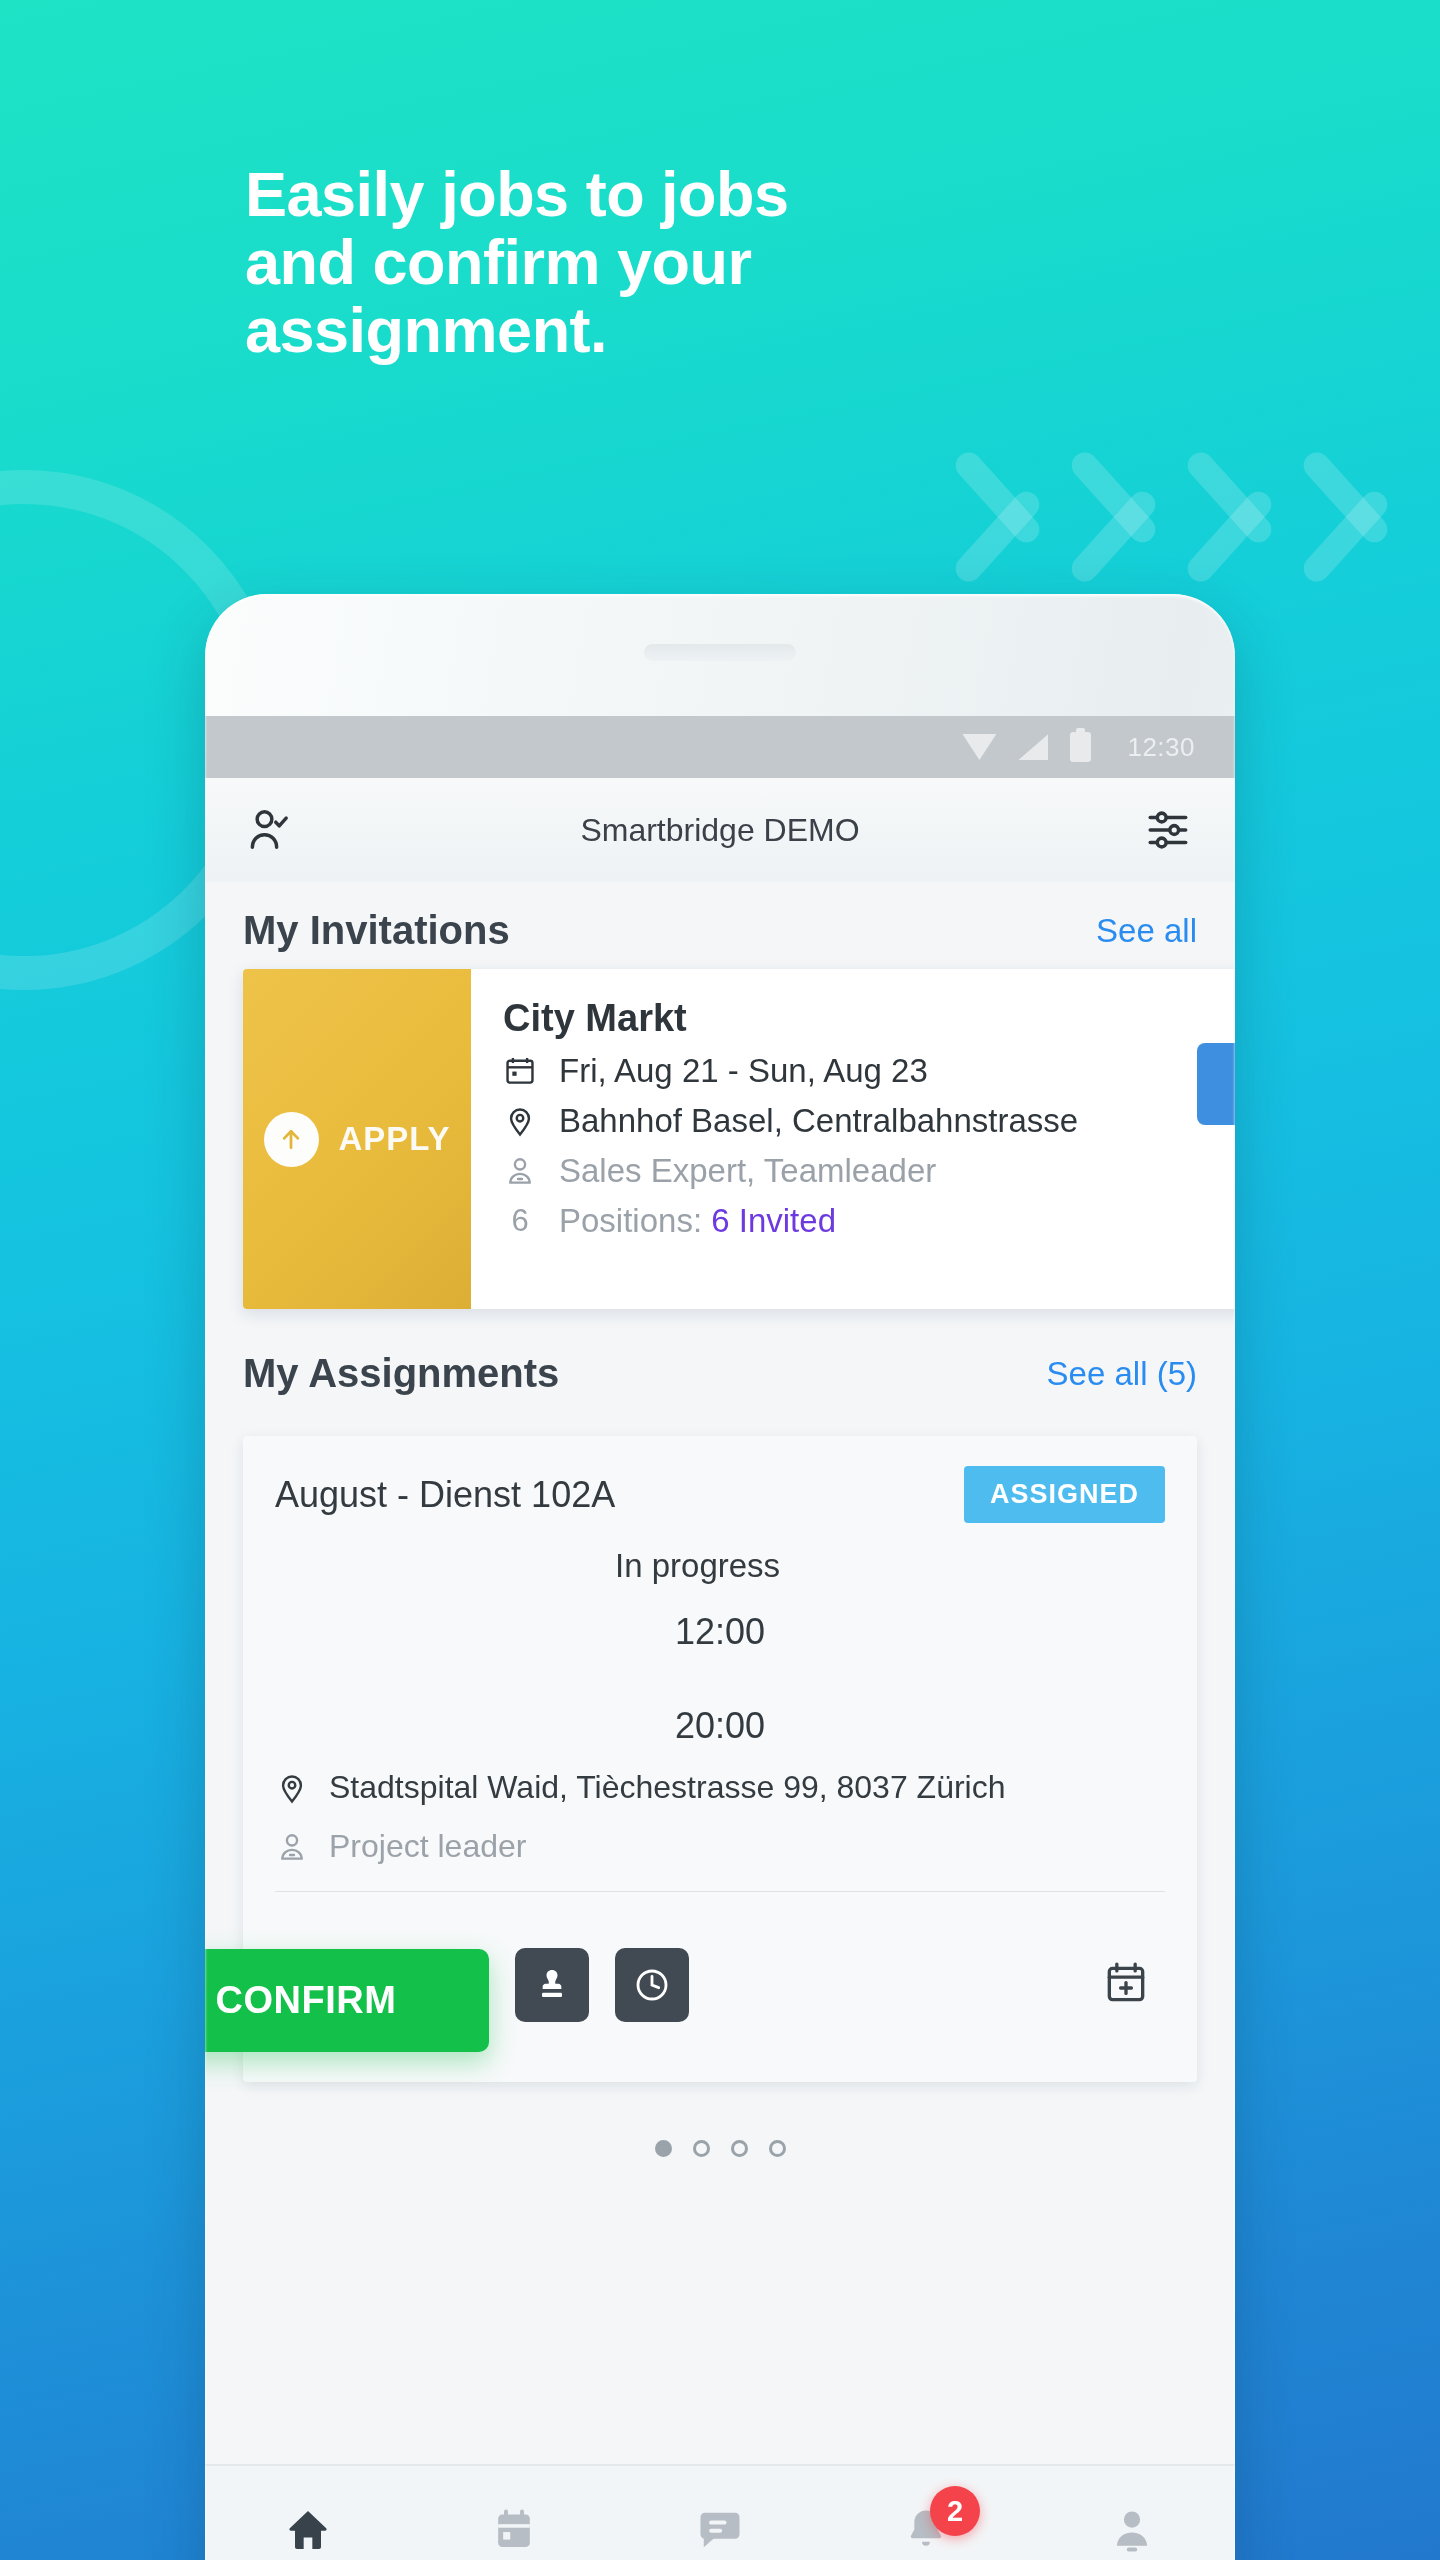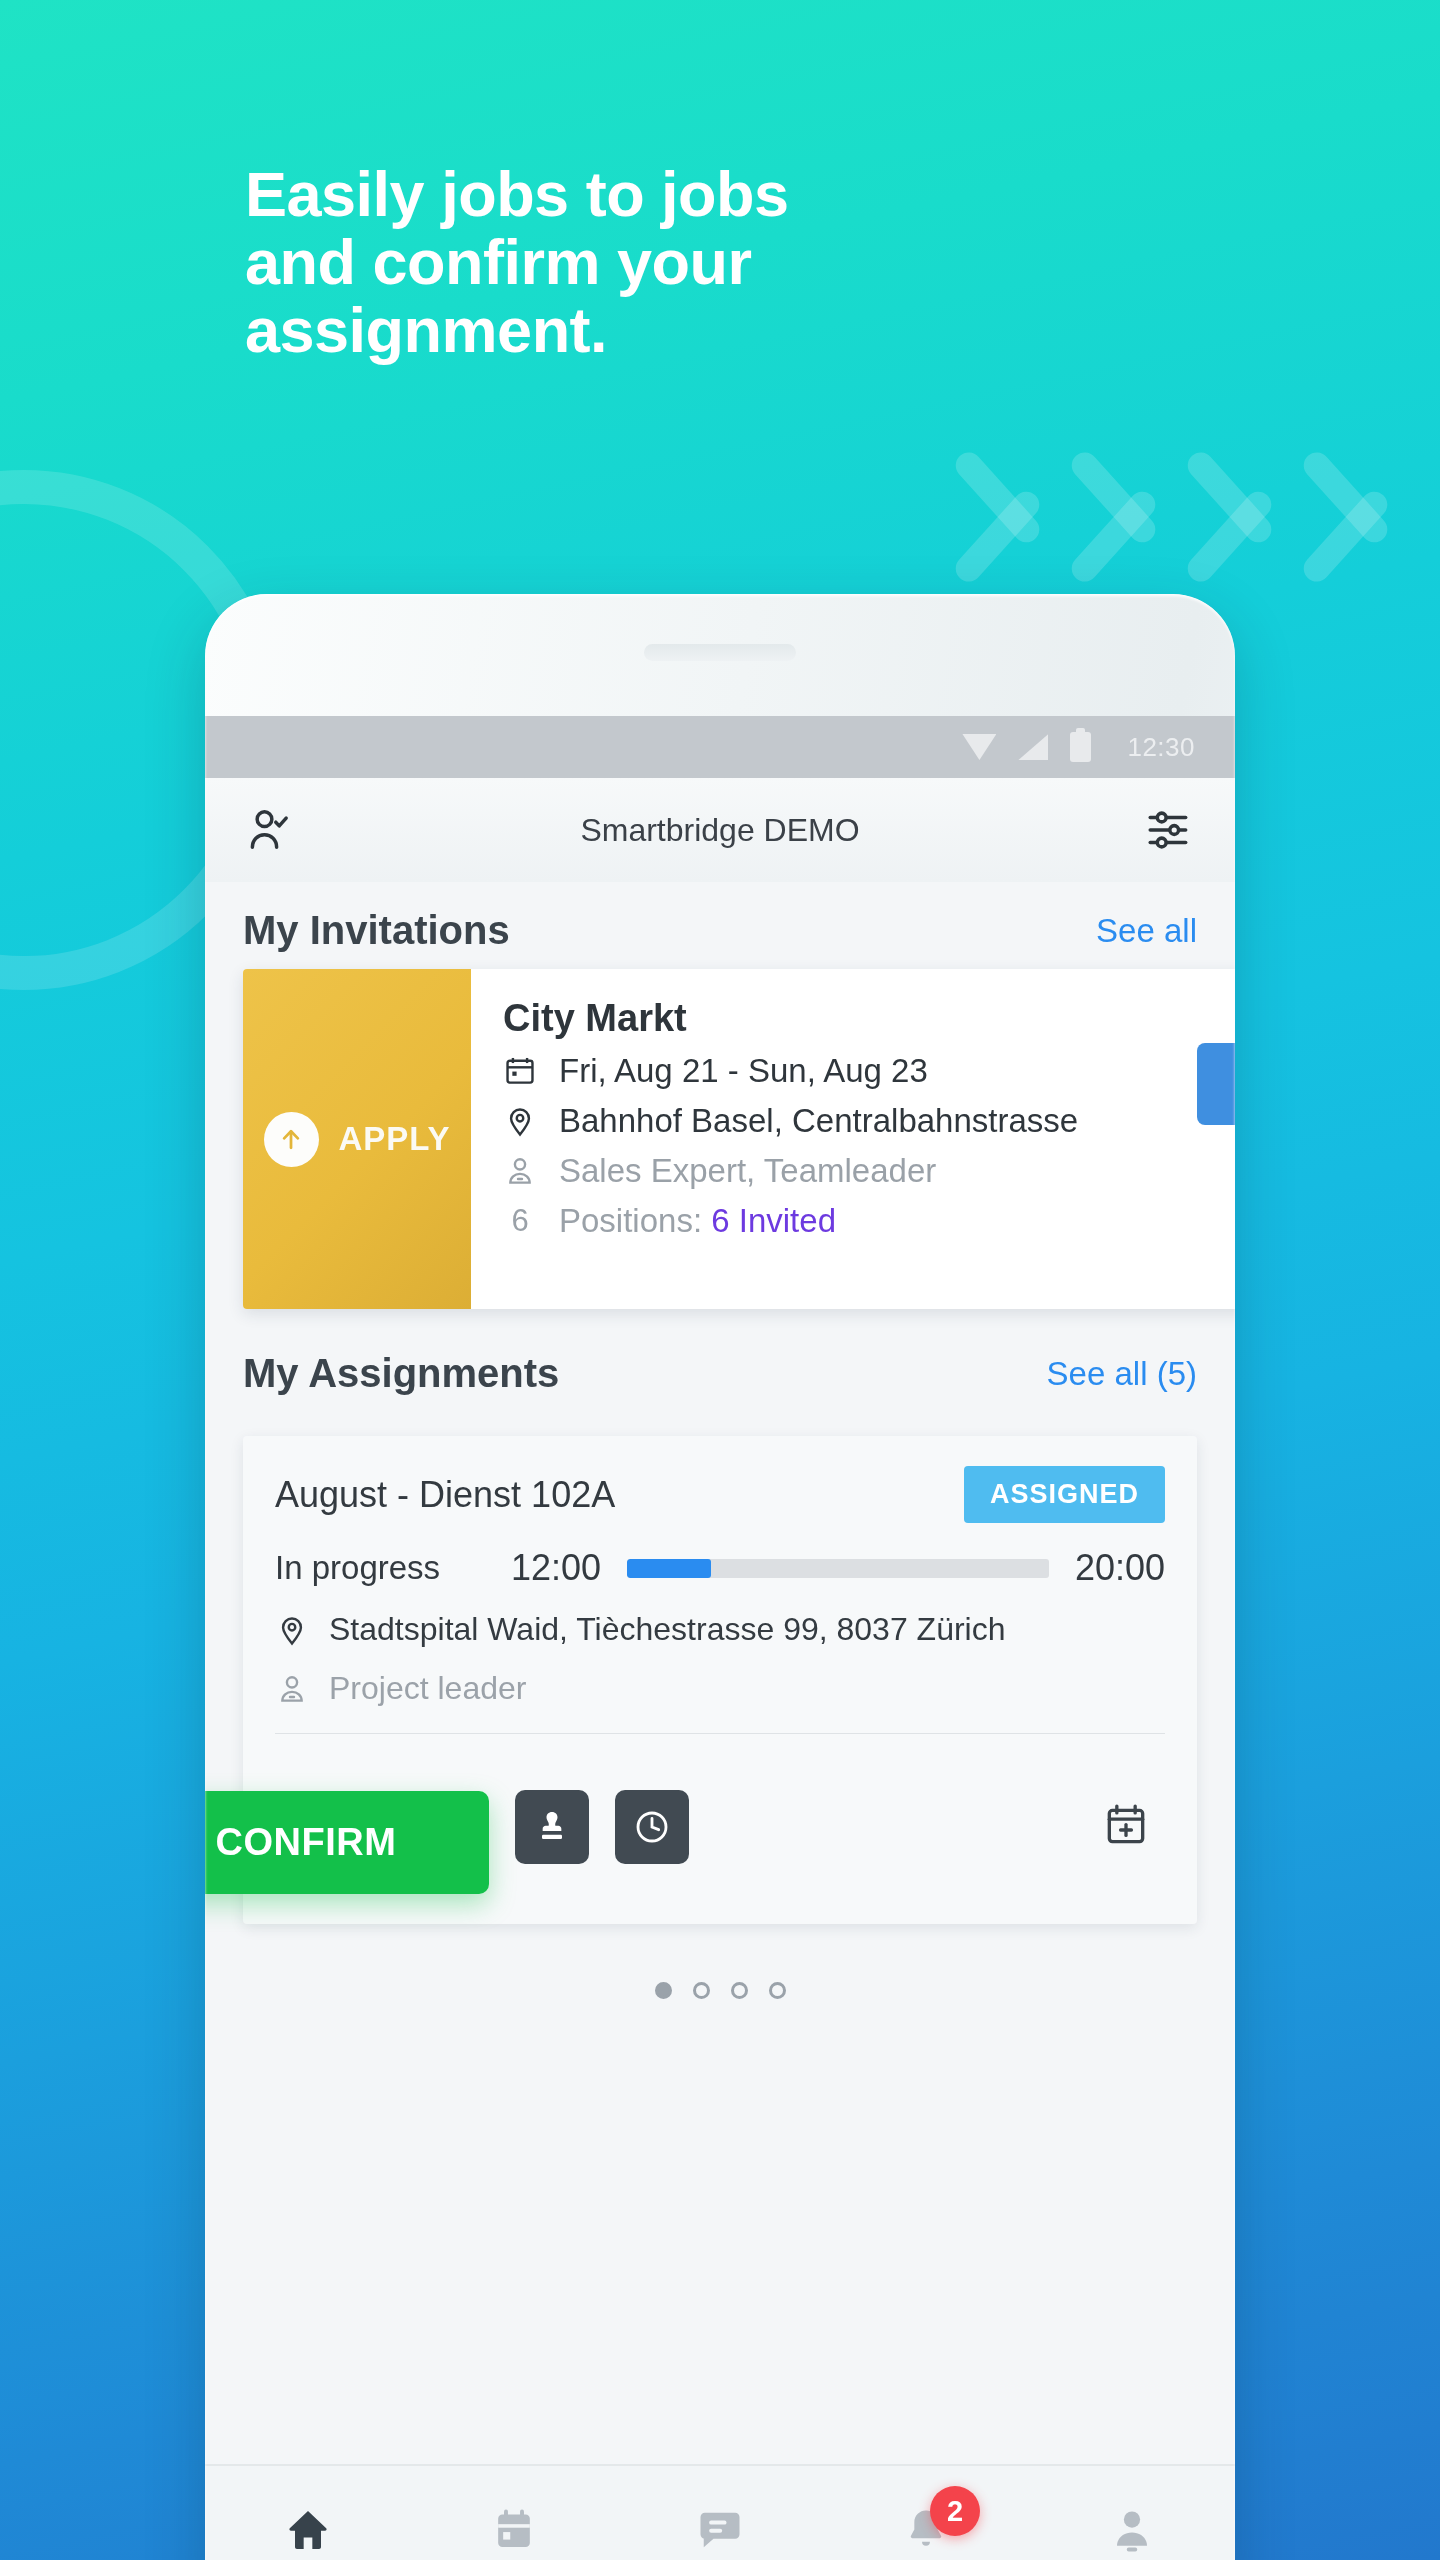--- a/index.html
+++ b/index.html
@@ -233,20 +233,21 @@
   .asg-top { display: flex; align-items: center; justify-content: space-between; }
   .asg-title { font-size: 36px; color: #333a40; text-align: right; }
   .badge-assigned {
     background: #4fbcf0; color: #fff;
     font-size: 27px; font-weight: bold; letter-spacing: 1px;
     padding: 13px 26px; border-radius: 4px;
   }
   .asg-progress-row {
     display: flex; align-items: center; gap: 26px;
     margin-top: 24px;
+    flex-direction: column;
   }
   .asg-status { font-size: 33px; color: #333a40; width: 210px; }
   .asg-time { font-size: 36px; color: #333a40; }
   .pbar {
     flex: 1; height: 19px; border-radius: 3px; background: #dcdfe2;
     overflow: hidden;
   }
   .pbar-fill { height: 100%; background: #2a8cf0; border-radius: 3px; }
   .asg-row { display: flex; align-items: center; gap: 20px; margin-top: 22px; }
   .asg-row .txt { font-size: 32px; color: #343b41; }

